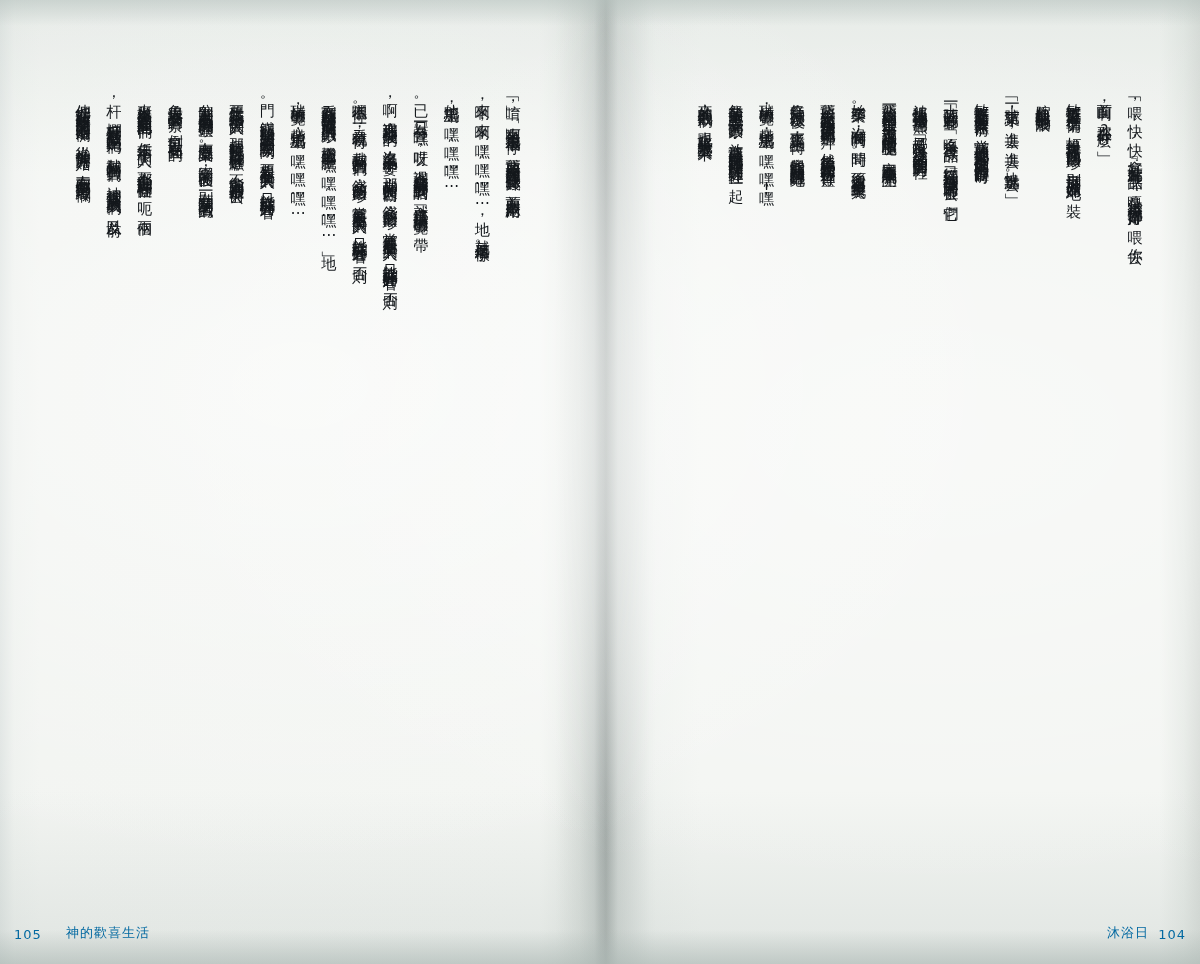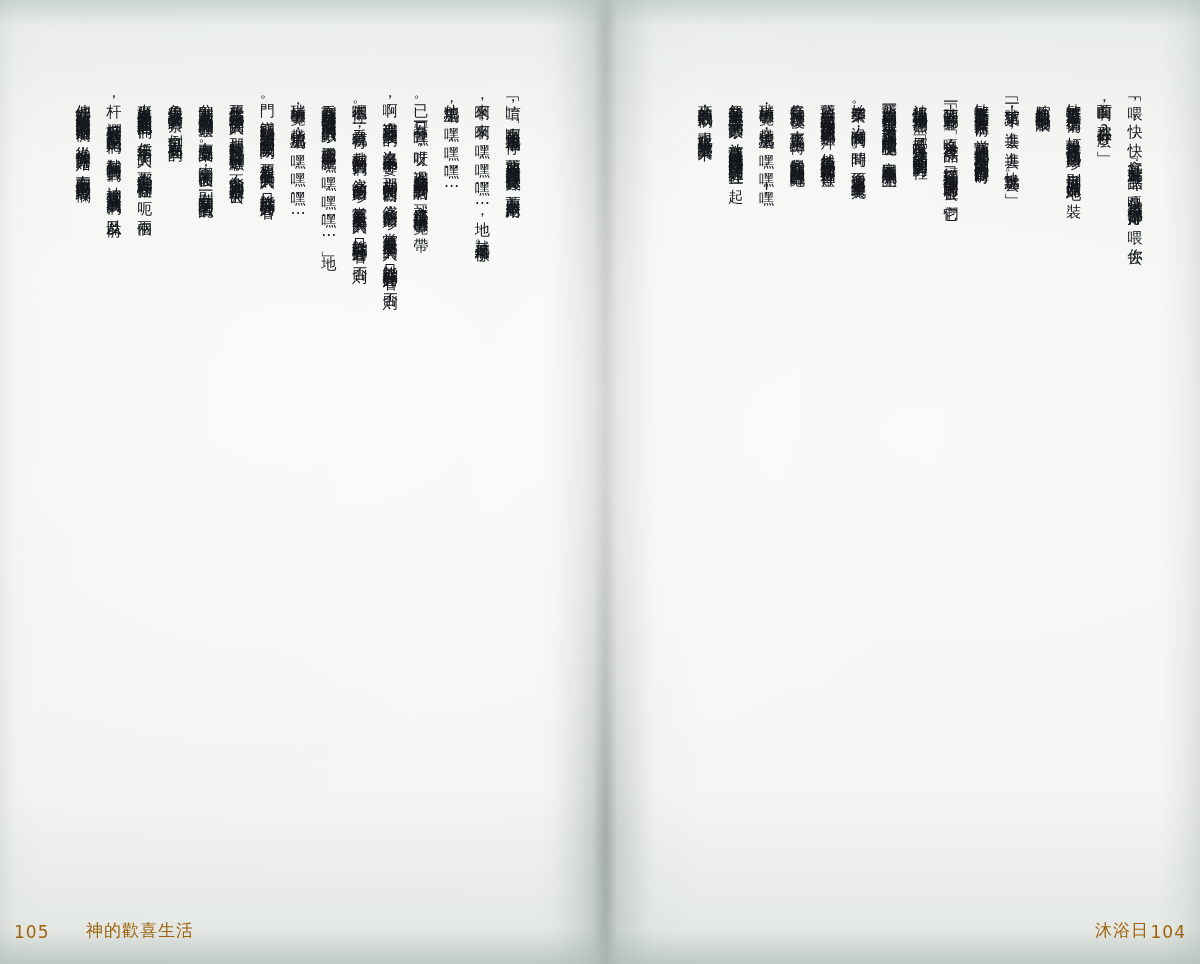--- a/index.html
+++ b/index.html
@@ -91,28 +91,28 @@
     top: 92px;
     left: 660px;
     height: 790px;
     width: 490px;
   }
 
   
   .footer {
     position: absolute;
     bottom: 22px;
-    font-size: 17px;
-    color: #a16207;
+    font-size: 13px;
+    color: #0369a1;
     font-family: "DejaVu Sans", sans-serif;
     letter-spacing: 1px;
     white-space: nowrap;
   }
   #left-folio { left: 14px; }
-  #left-running { left: 66px; margin-left: 20px; }
+  #left-running { left: 66px; }
   #right-running { right: 51px; }
   #right-folio { right: 14px; }
 
   
   #stamp {
     position: absolute;
     left: 18px;
     bottom: 38px;
     width: 128px;
     height: 108px;

